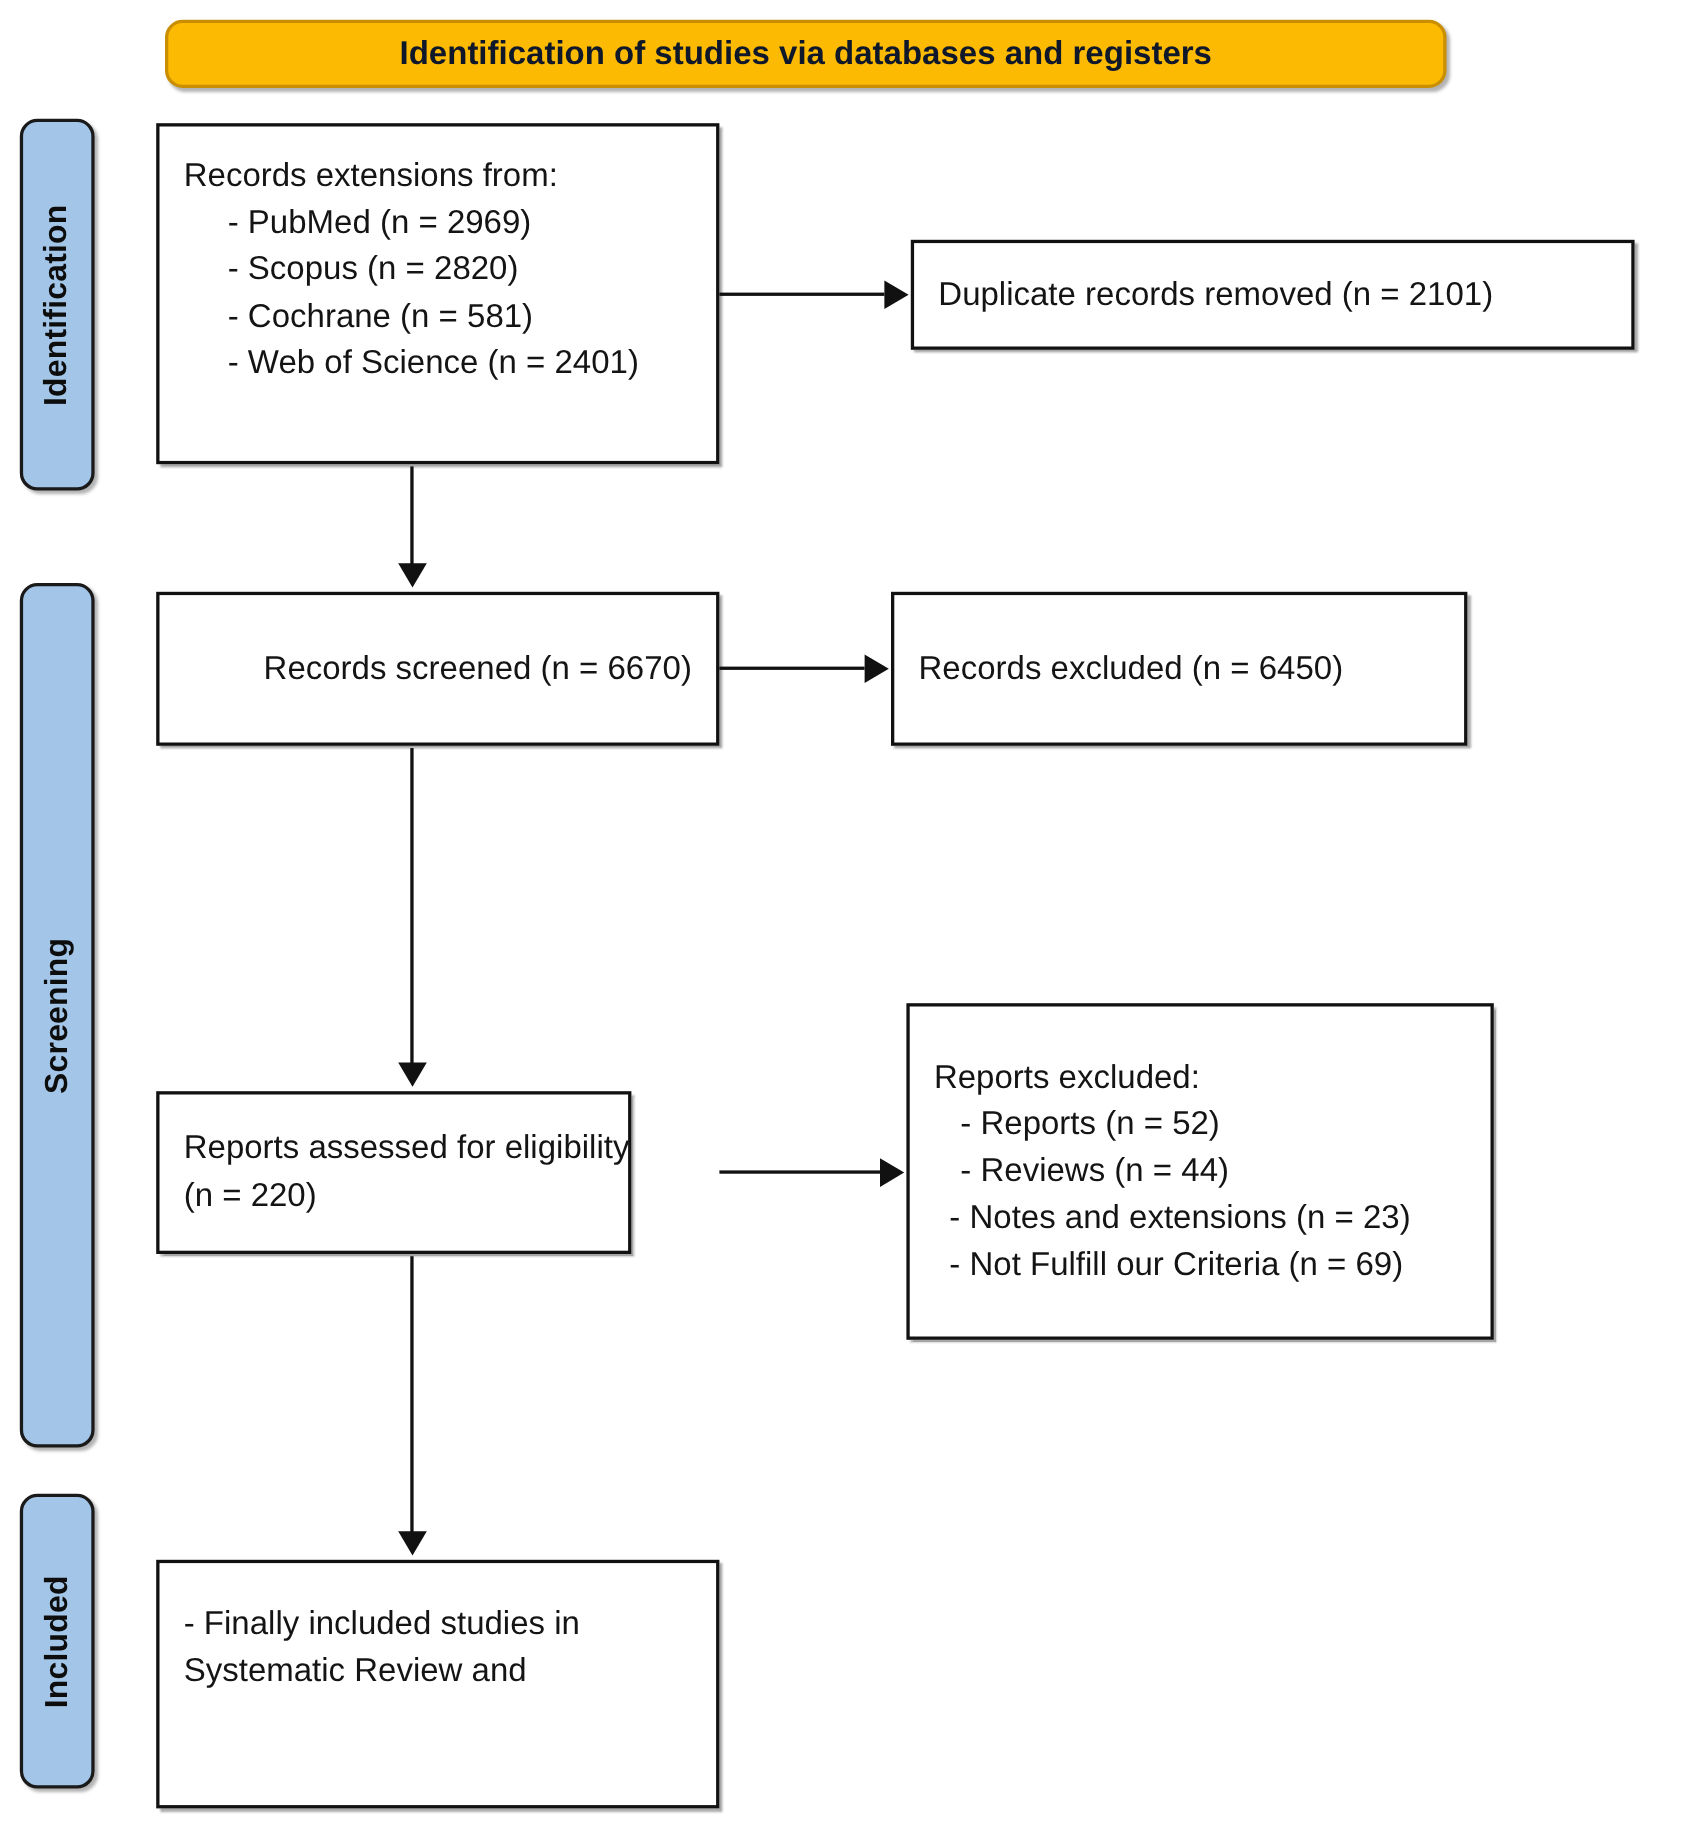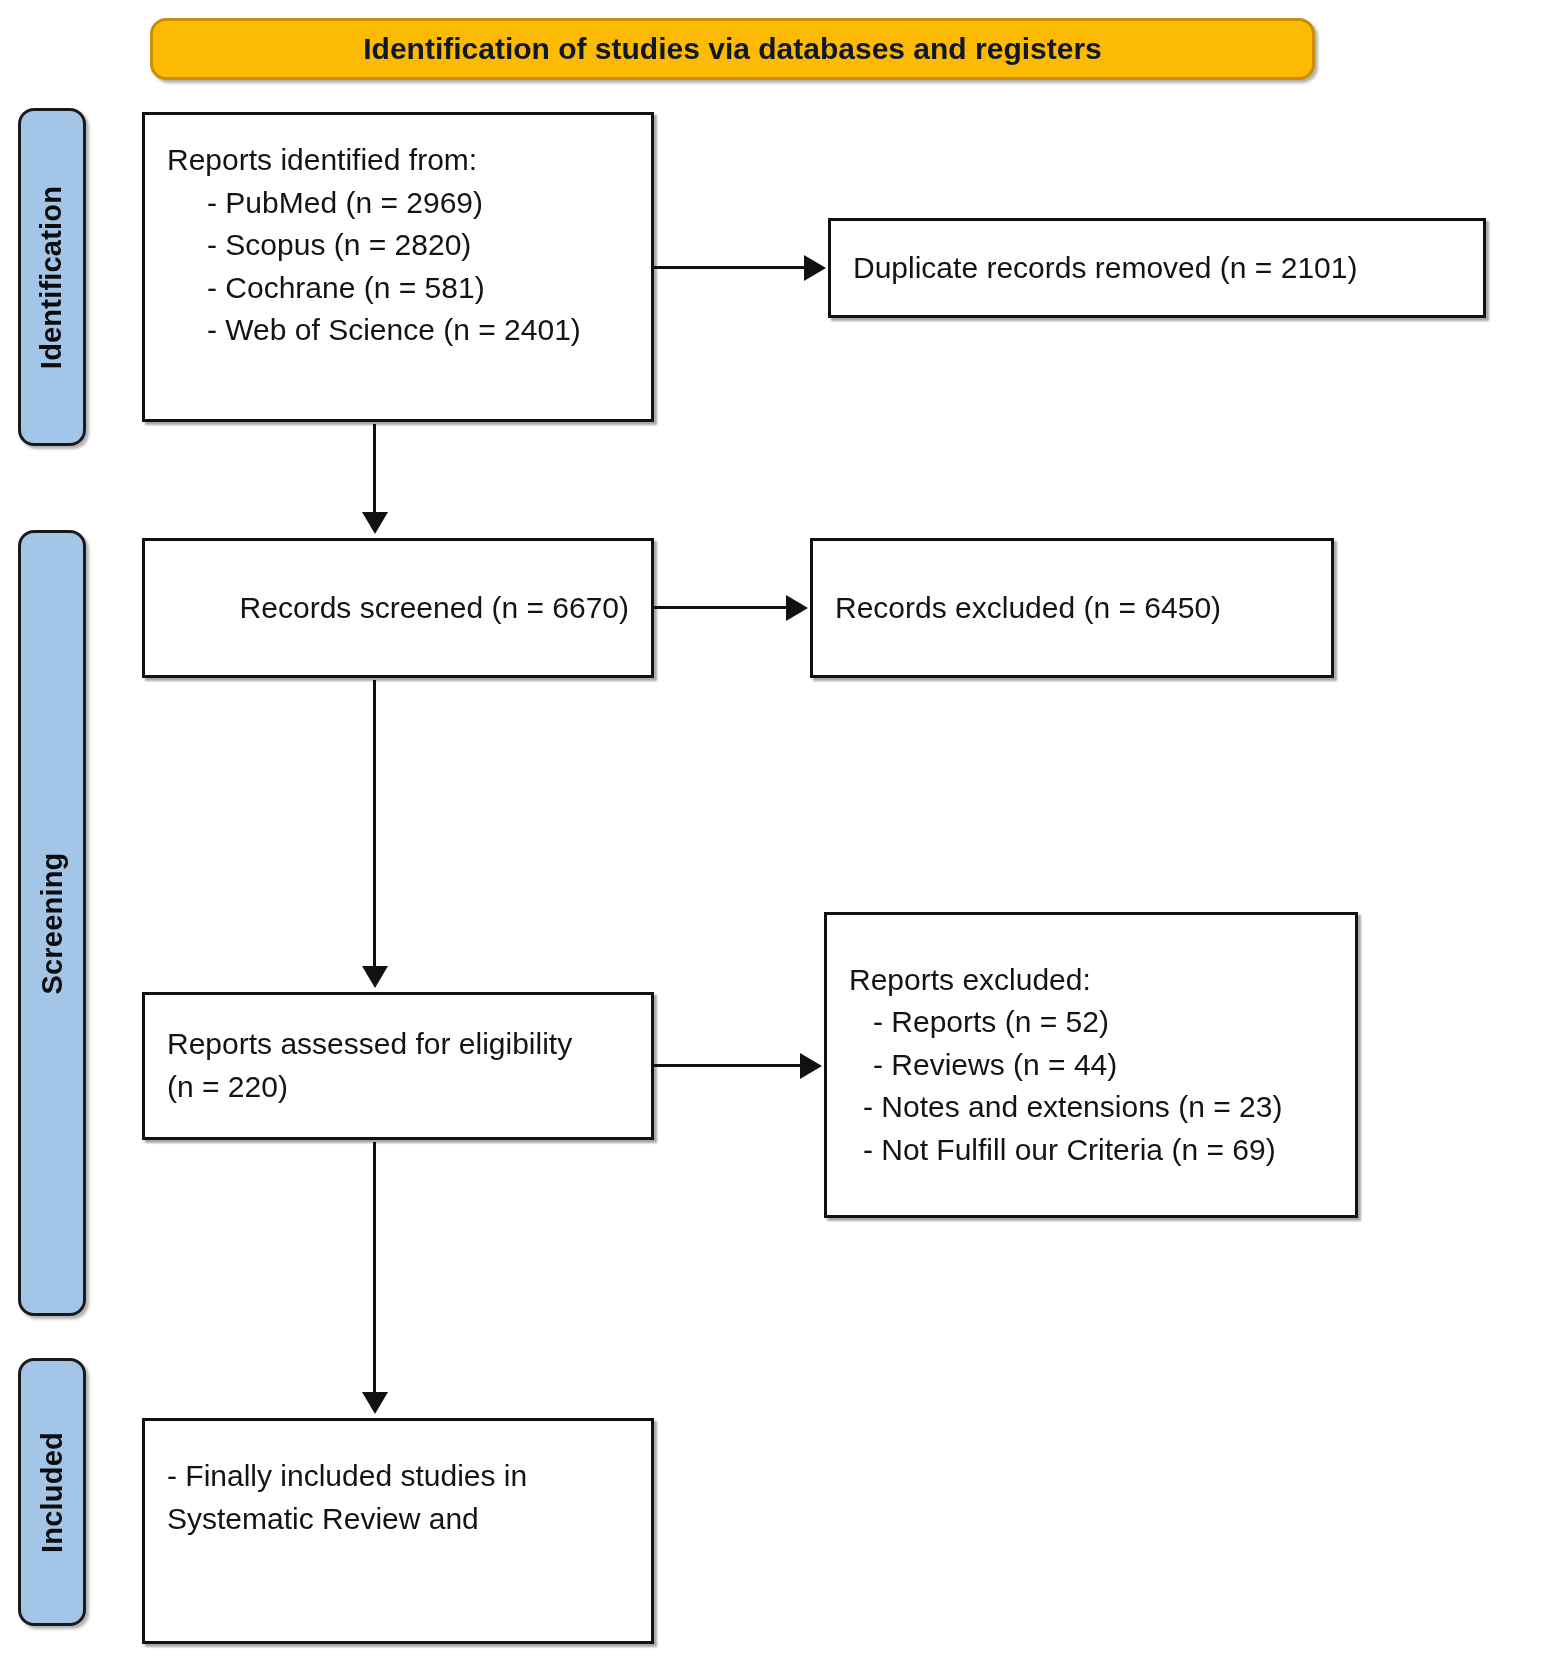--- a/index.html
+++ b/index.html
@@ -129,21 +129,21 @@
   <div class="phase" style="left:18px; top:530px; width:68px; height:786px;">
     <span class="phase-label">Screening</span>
   </div>
 
   <div class="phase" style="left:18px; top:1358px; width:68px; height:268px;">
     <span class="phase-label">Included</span>
   </div>
 
   <div class="node pad-top" style="left:142px; top:112px; width:512px; height:310px;">
     <div class="node-inner" style="padding-top:24px;">
-      <div class="node-line">Reports identified from:</div>
+      <div class="node-line">Records extensions from:</div>
       <div class="node-line sub">- PubMed (n = 2969)</div>
       <div class="node-line sub">- Scopus (n = 2820)</div>
       <div class="node-line sub">- Cochrane (n = 581)</div>
       <div class="node-line sub">- Web of Science (n = 2401)</div>
     </div>
   </div>
 
   <div class="node" style="left:828px; top:218px; width:658px; height:100px;">
     <div class="node-inner">
       <div class="node-line">Duplicate records removed (n = 2101)</div>
@@ -167,21 +167,21 @@
       <div class="node-line">Records excluded (n = 6450)</div>
     </div>
   </div>
 
   <div class="h-line" style="left:654px; top:606px; width:132px;"></div>
   <div class="arrow-right" style="left:786px; top:595px;"></div>
 
   <div class="v-line" style="left:373px; top:680px; width:3px; height:288px;"></div>
   <div class="arrow-down" style="left:362px; top:966px;"></div>
 
-  <div class="node" style="left:142px; top:992px; width:512px; height:148px;">
+  <div class="node" style="left:142px; top:992px; width:432px; height:148px;">
     <div class="node-inner">
       <div class="node-line">Reports assessed for eligibility</div>
       <div class="node-line">(n = 220)</div>
     </div>
   </div>
 
   <div class="node" style="left:824px; top:912px; width:534px; height:306px;">
     <div class="node-inner">
       <div class="node-line">Reports excluded:</div>
       <div class="node-line sub" style="padding-left:24px;">- Reports (n = 52)</div>

